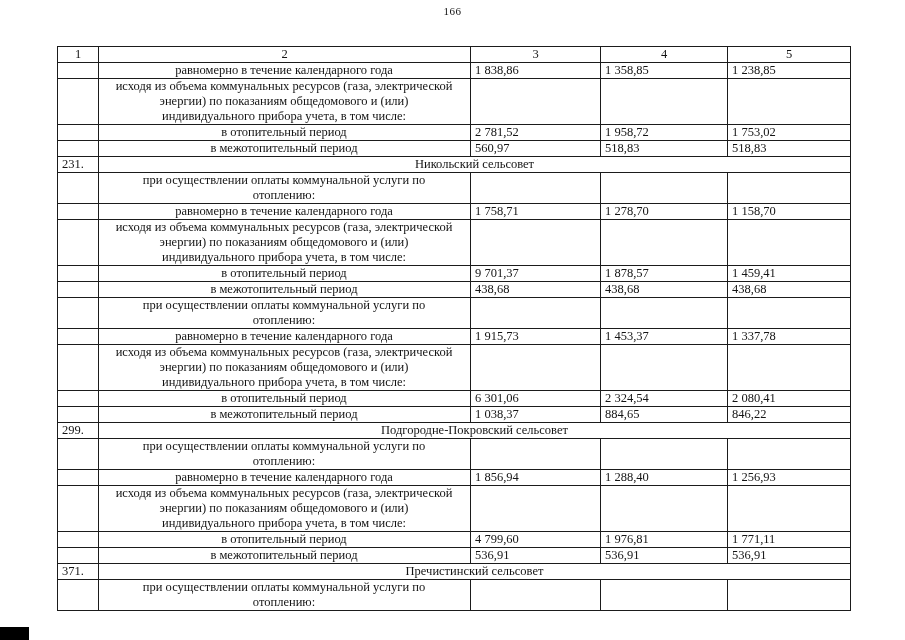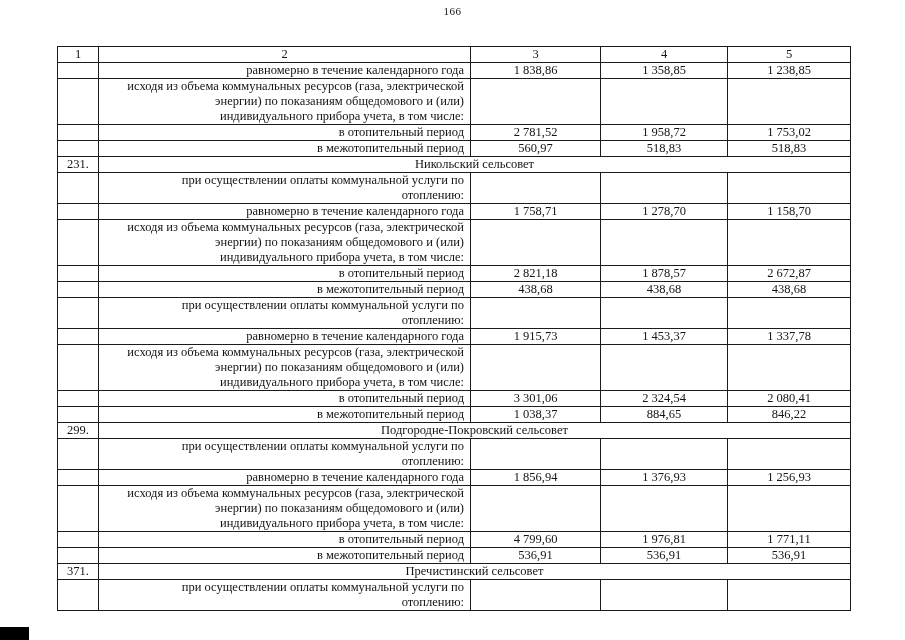--- a/index.html
+++ b/index.html
@@ -18,23 +18,23 @@
     border-collapse:collapse; table-layout:fixed; width:793px;
     font-size:12.5px;
   }
   td, th {
     border:1px solid #1b1b1b;
     line-height:15px; padding:0 4px;
     vertical-align:top; font-weight:normal;
     overflow:hidden;
   }
   th { text-align:center; }
-  .c-num  { text-align:center; }
-  .c-desc { text-align:right; white-space:pre-line; padding-left:5px; padding-right:6px; }
-  .c-val  { text-align:center; padding-right:4px; }
+  .c-num  { text-align:left; }
+  .c-desc { text-align:center; white-space:pre-line; padding-left:5px; padding-right:6px; }
+  .c-val  { text-align:left; padding-right:4px; }
   .c-section { text-align:center; }
   .scan-artifact {
     position:absolute; left:0; bottom:0; width:29px; height:13px;
     background:#000;
   }
 </style>
 </head>
 <body>
 
 <div class="page">
@@ -112,23 +112,23 @@
         <td class="c-desc">исходя из объема коммунальных ресурсов (газа, электрической
 энергии) по показаниям общедомового и (или)
 индивидуального прибора учета, в том числе:</td>
         <td class="c-val"></td>
         <td class="c-val"></td>
         <td class="c-val"></td>
       </tr>
       <tr>
         <td class="c-num"></td>
         <td class="c-desc">в отопительный период</td>
-        <td class="c-val">2 821,18</td>
+        <td class="c-val">9 701,37</td>
         <td class="c-val">1 878,57</td>
-        <td class="c-val">2 672,87</td>
+        <td class="c-val">1 459,41</td>
       </tr>
       <tr>
         <td class="c-num"></td>
         <td class="c-desc">в межотопительный период</td>
         <td class="c-val">438,68</td>
         <td class="c-val">438,68</td>
         <td class="c-val">438,68</td>
       </tr>
 
       <tr>
@@ -151,21 +151,21 @@
         <td class="c-desc">исходя из объема коммунальных ресурсов (газа, электрической
 энергии) по показаниям общедомового и (или)
 индивидуального прибора учета, в том числе:</td>
         <td class="c-val"></td>
         <td class="c-val"></td>
         <td class="c-val"></td>
       </tr>
       <tr>
         <td class="c-num"></td>
         <td class="c-desc">в отопительный период</td>
-        <td class="c-val">3 301,06</td>
+        <td class="c-val">6 301,06</td>
         <td class="c-val">2 324,54</td>
         <td class="c-val">2 080,41</td>
       </tr>
       <tr>
         <td class="c-num"></td>
         <td class="c-desc">в межотопительный период</td>
         <td class="c-val">1 038,37</td>
         <td class="c-val">884,65</td>
         <td class="c-val">846,22</td>
       </tr>
@@ -179,21 +179,21 @@
         <td class="c-desc">при осуществлении оплаты коммунальной услуги по
 отоплению:</td>
         <td class="c-val"></td>
         <td class="c-val"></td>
         <td class="c-val"></td>
       </tr>
       <tr>
         <td class="c-num"></td>
         <td class="c-desc">равномерно в течение календарного года</td>
         <td class="c-val">1 856,94</td>
-        <td class="c-val">1 376,93</td>
+        <td class="c-val">1 288,40</td>
         <td class="c-val">1 256,93</td>
       </tr>
       <tr>
         <td class="c-num"></td>
         <td class="c-desc">исходя из объема коммунальных ресурсов (газа, электрической
 энергии) по показаниям общедомового и (или)
 индивидуального прибора учета, в том числе:</td>
         <td class="c-val"></td>
         <td class="c-val"></td>
         <td class="c-val"></td>

